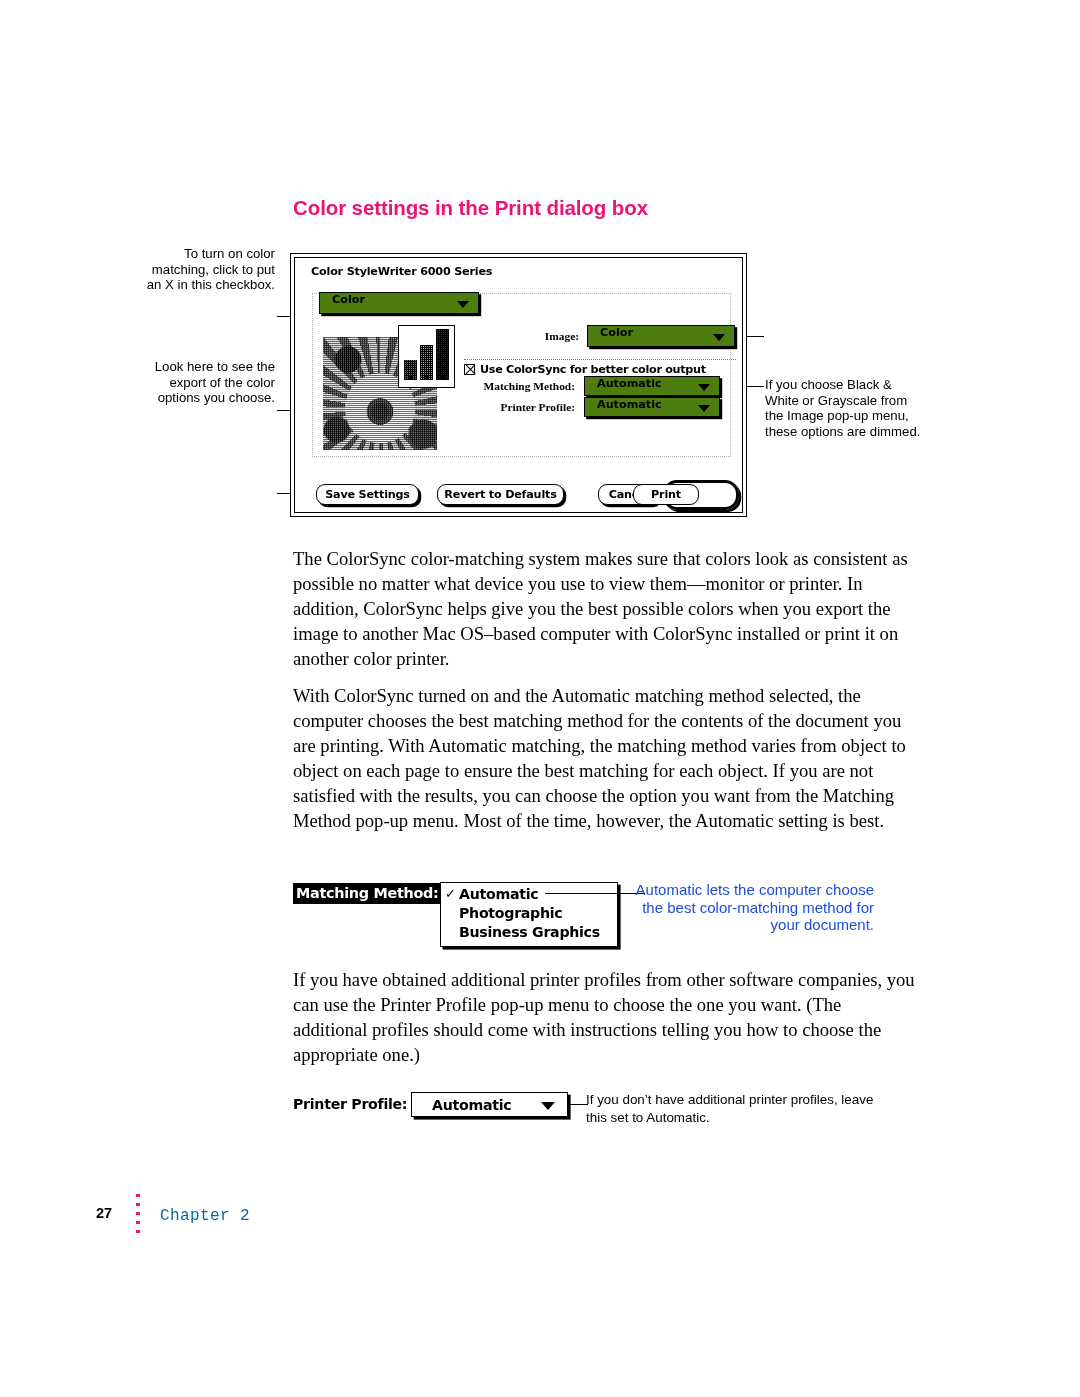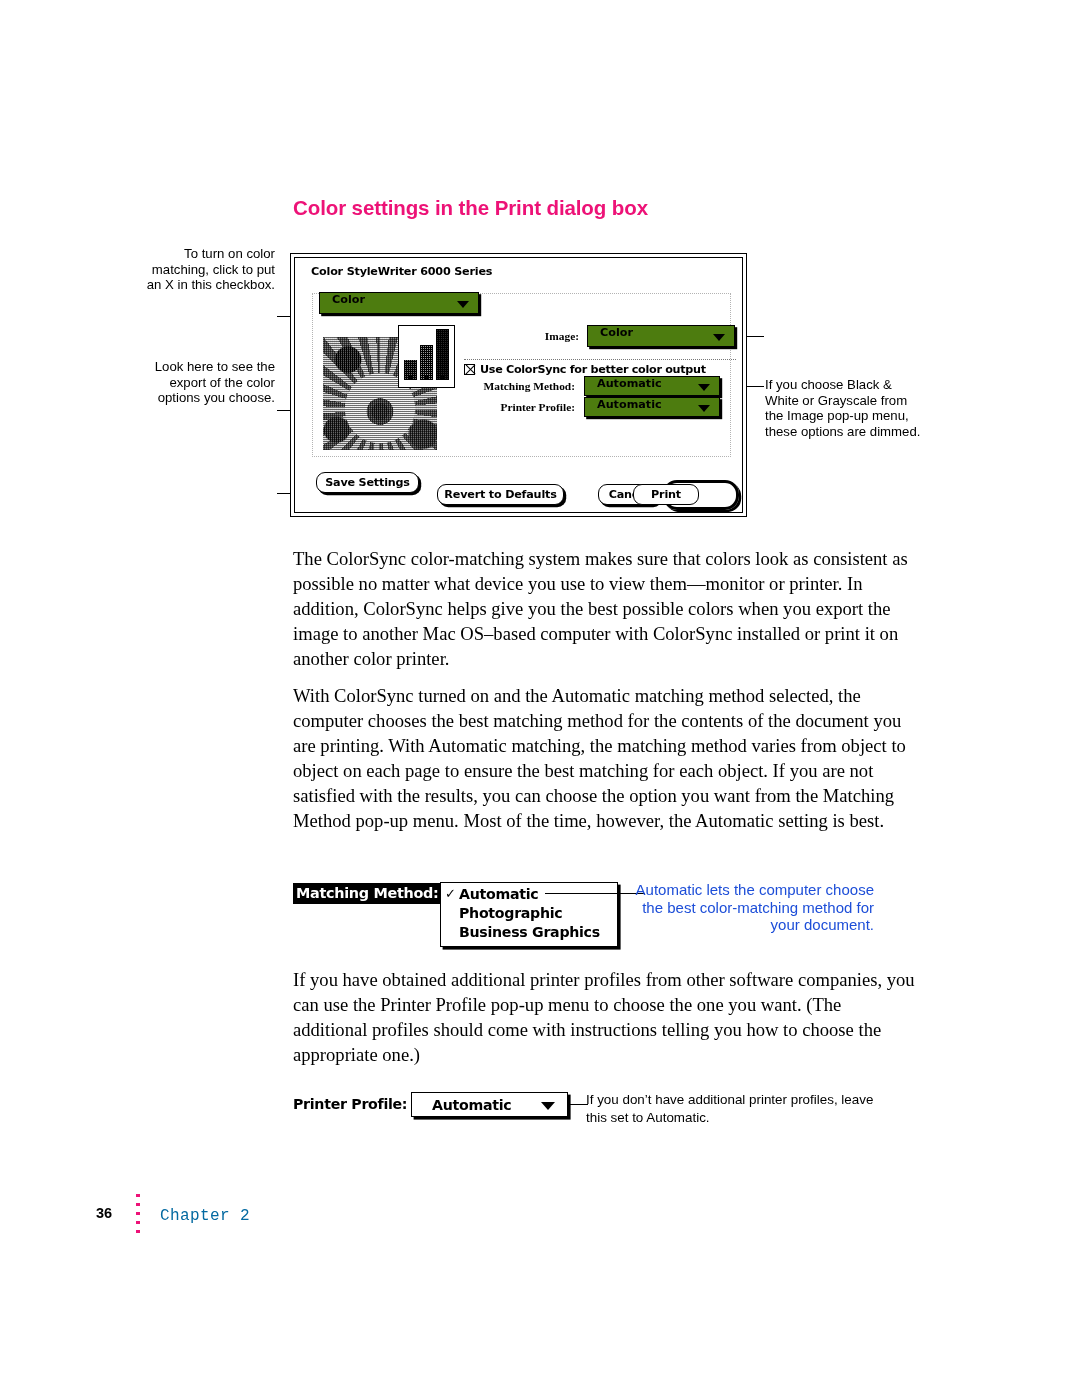--- a/index.html
+++ b/index.html
@@ -245,21 +245,21 @@
     background: #fff;
     border: 1.5px solid #000;
     border-radius: 9px;
     box-shadow: 2.2px 2.2px 0 0 #000;
     display: flex;
     align-items: center;
     justify-content: center;
     height: 21px;
     white-space: nowrap;
   }
-  #btn-save    { left: 316px; top: 472px; width: 103px; }
+  #btn-save    { left: 316px; top: 484px; width: 103px; }
   #btn-revert  { left: 437px; top: 484px; width: 127px; }
   #btn-cancel  { left: 598px; top: 484px; width: 62px;  }
   #btn-print   { left: 633px; top: 484px; width: 66px;  }
   .btn-default-ring {
     position: absolute;
     left: 663px; top: 480px; width: 76px; height: 30px;
     border: 3px solid #000;
     border-radius: 14px;
     box-shadow: 2.2px 2.2px 0 0 #000;
   }
@@ -493,15 +493,15 @@
   <div class="pp-label">Printer Profile:</div>
   <div class="pp-popup">
     <span class="pl">Automatic</span>
     <span class="tri"></span>
   </div>
   <div class="leader" style="left:568px; top:1104px; width:20px;"></div>
   <div class="leader-v" style="left:568px; top:1095px; height:19px;"></div>
   <div class="pp-note">If you don’t have additional printer profiles, leave this set to Automatic.</div>
 </div>
 
-<div class="folio-num">36</div>
+<div class="folio-num">27</div>
 <div class="folio-dots"></div>
 <div class="folio-chapter">Chapter 2</div>
 
 </body></html>

